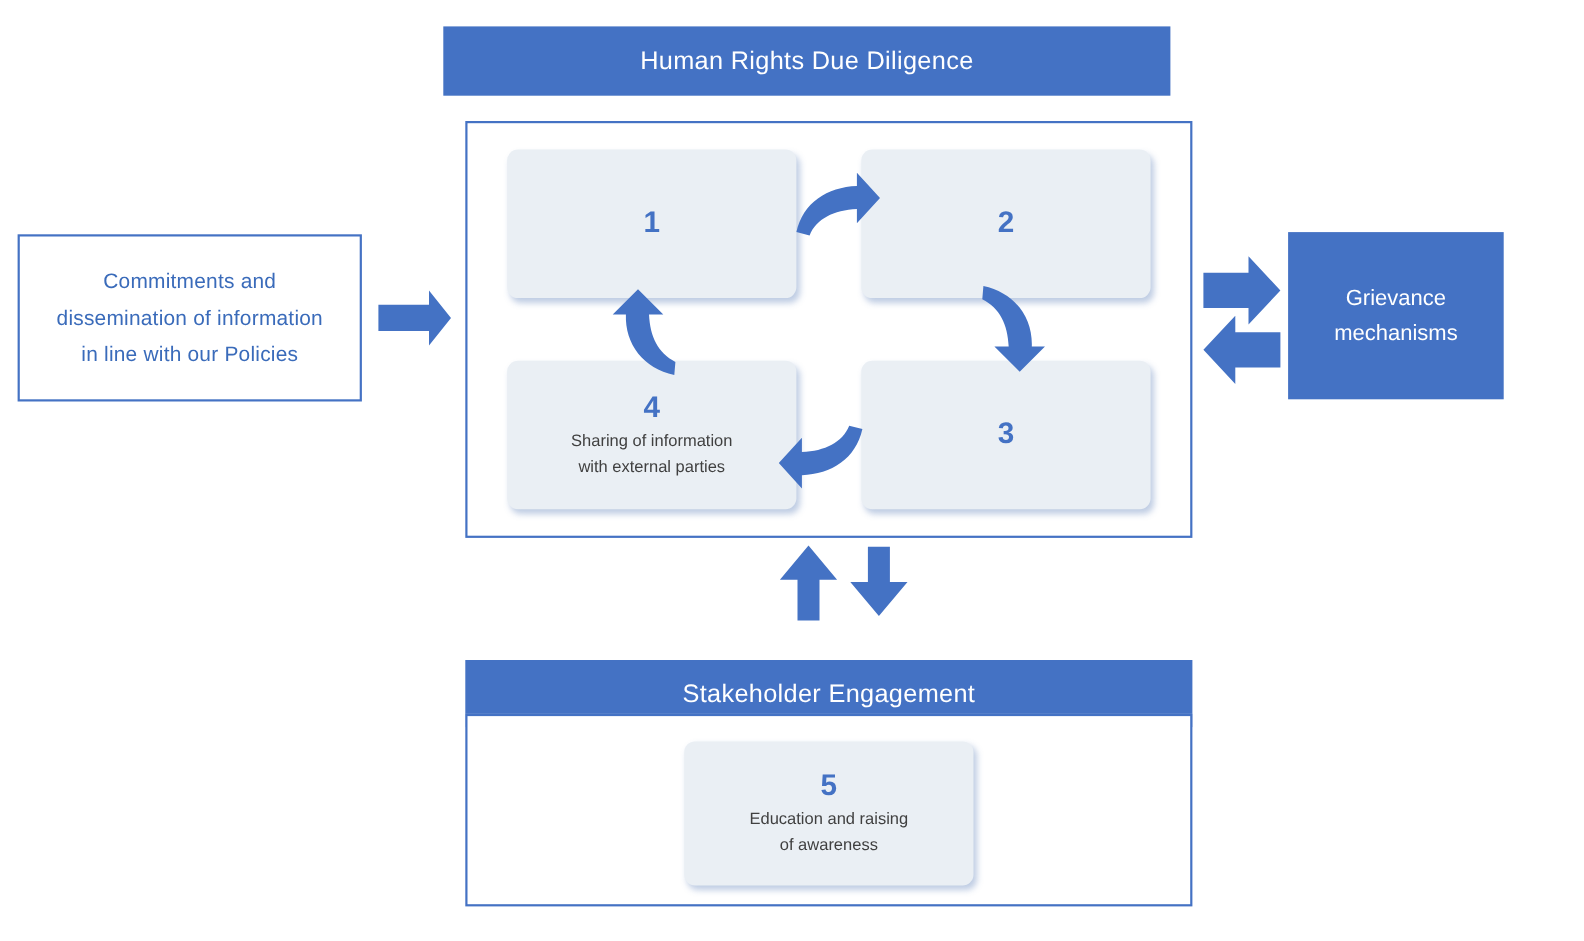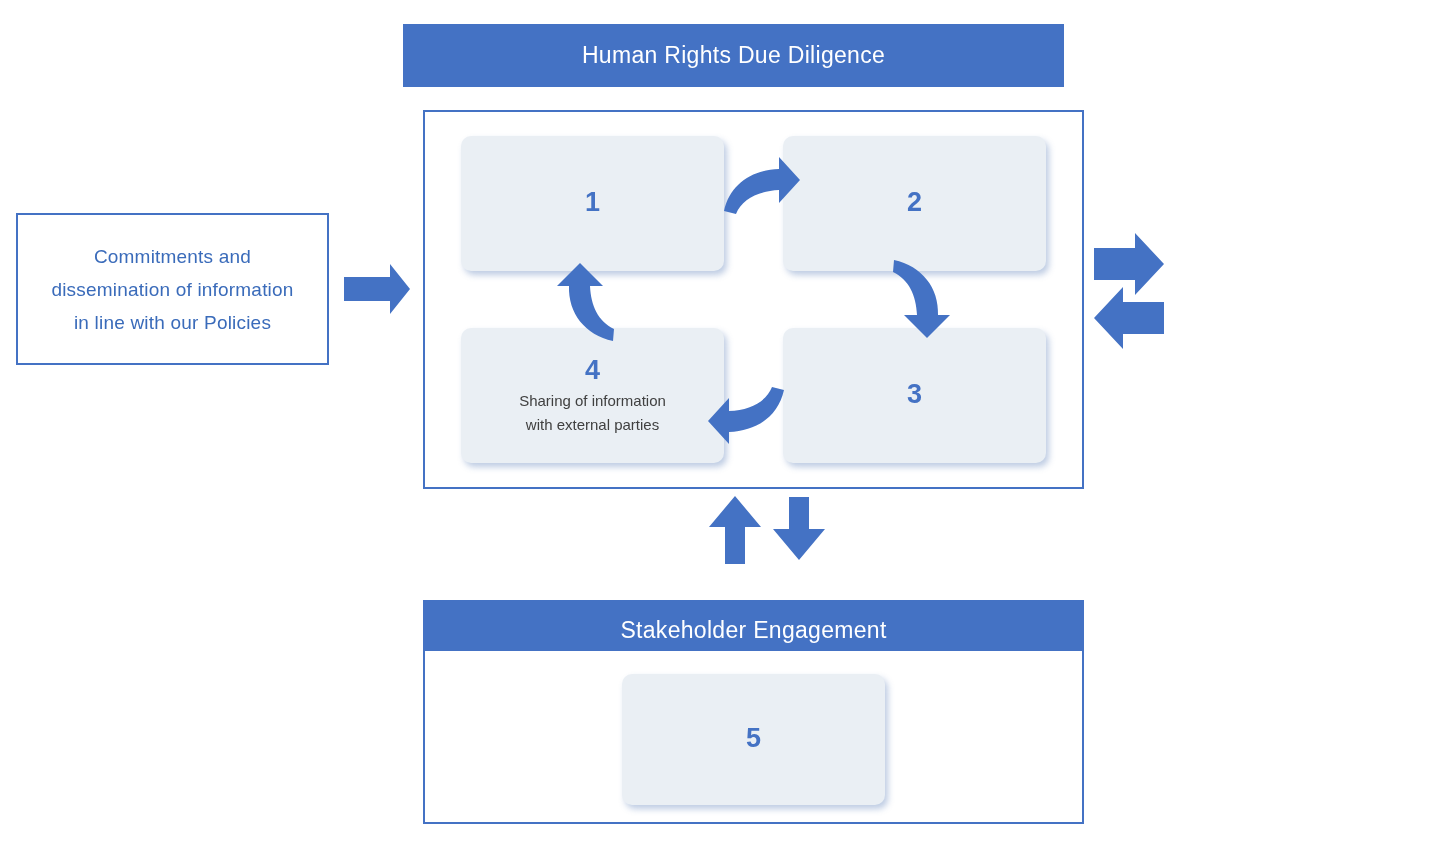--- a/index.html
+++ b/index.html
@@ -138,20 +138,24 @@
 <body>
 
 <div class="stage">
 
   <div class="policy-box">
     <div class="policy-text">Commitments and
 dissemination of information
 in line with our Policies</div>
   </div>
 
+  <div class="grievance-box">
+    <div class="grievance-text">Grievance
+mechanisms</div>
+  </div>
 
   <div class="section-header" id="hrdd-header">
     <span class="title">Human Rights Due Diligence</span>
   </div>
 
   <div class="section-body" id="hrdd-body"></div>
 
   <div class="step-card" id="card-1">
     <div class="step-num">1</div>
   </div>
@@ -171,20 +175,22 @@
   </div>
 
   <div class="section-header" id="stake-header">
     <span class="title">Stakeholder Engagement</span>
   </div>
 
   <div class="section-body" id="stake-body"></div>
 
   <div class="step-card" id="card-5">
     <div class="step-num">5</div>
+    <div class="step-label">Education and raising
+of awareness</div>
   </div>
 
   <svg class="arrow-layer" viewBox="0 0 1440 855">
 
     <polygon class="arrow-fill" points="344,277 390,277 390,264 410,289 390,314 390,301 344,301"></polygon>
 
     <polygon class="arrow-fill" points="1094,248 1135,248 1135,233 1164,264 1135,295 1135,280 1094,280"></polygon>
 
     <polygon class="arrow-fill" points="1164,302 1123,302 1123,287 1094,318 1123,349 1123,334 1164,334"></polygon>
 

